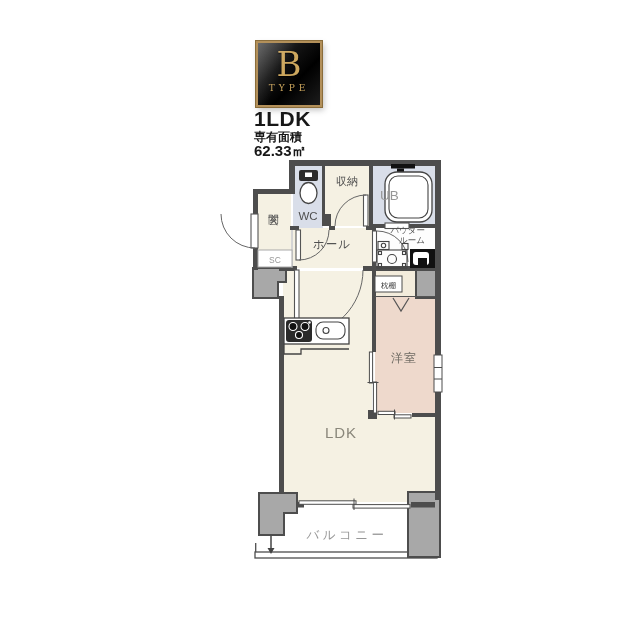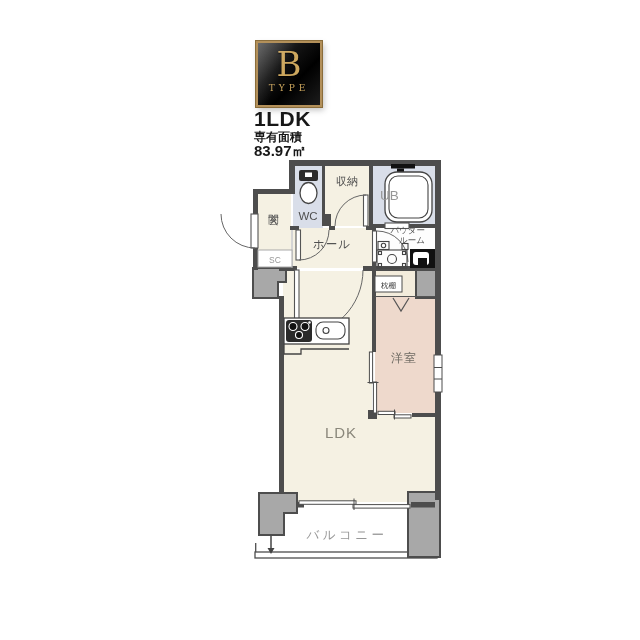--- a/index.html
+++ b/index.html
@@ -41,21 +41,21 @@
 <div class="stage">
 
   <div class="badge">
     <div class="badge-letter">B</div>
     <div class="badge-type">TYPE</div>
   </div>
 
   <div class="unit-info">
     <div class="unit-layout">1LDK</div>
     <div class="unit-area-caption">専有面積</div>
-    <div class="unit-area-value">83.97㎡</div>
+    <div class="unit-area-value">62.33㎡</div>
   </div>
 
   <svg width="640" height="640" viewBox="0 0 640 640">
 
     <g>
       <rect x="227" y="194" width="33" height="76" fill="#f5f1e3"></rect>
       <rect x="262" y="166" width="30" height="62" fill="#d9dee9"></rect>
       <rect x="293" y="166" width="46" height="60" fill="#f5f1e3"></rect>
       <rect x="342" y="166" width="62" height="58" fill="#d9dee9"></rect>
       <rect x="262" y="228" width="79" height="40" fill="#f5f1e3"></rect>

